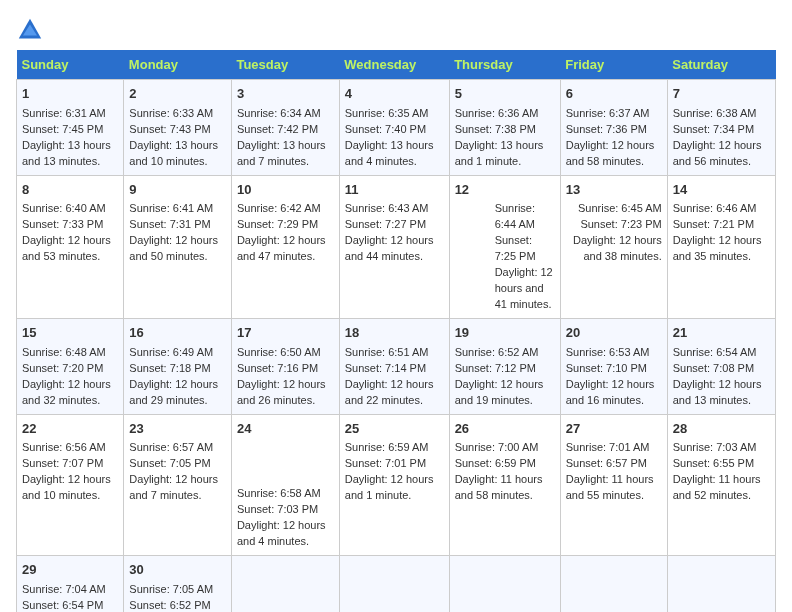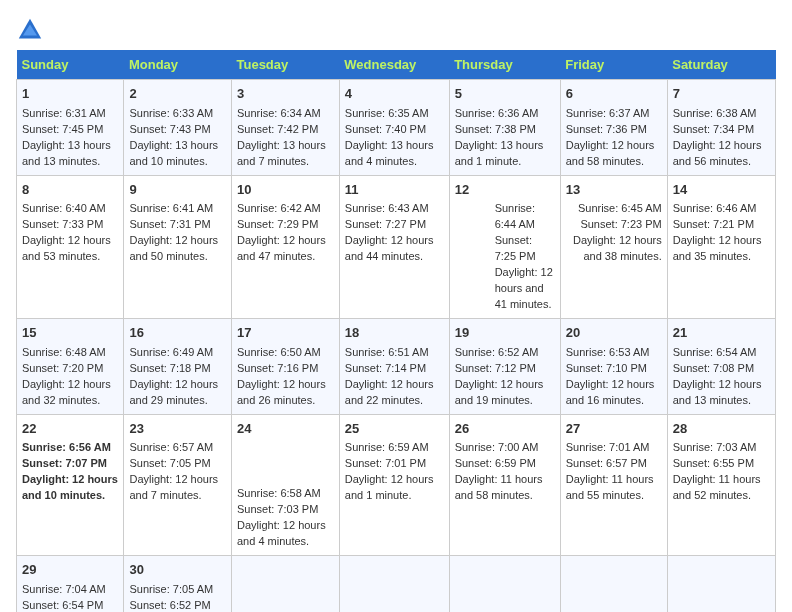--- a/index.html
+++ b/index.html
@@ -251,21 +251,21 @@
         <td>
           <span class="day-num">21</span>
           <div style="white-space: pre-wrap;">Sunrise: 6:54 AM
 Sunset: 7:08 PM
 Daylight: 12 hours and 13 minutes.</div>
         </td>
       </tr>
       <tr>
         <td>
           <span class="day-num">22</span>
-          <div style="white-space: pre-wrap; font-weight: bold;">Sunrise: 6:56 AM
+          <div style="white-space: pre-wrap;">Sunrise: 6:56 AM
 Sunset: 7:07 PM
 Daylight: 12 hours and 10 minutes.</div>
         </td>
         <td>
           <span class="day-num">23</span>
           <div style="white-space: pre-wrap;">Sunrise: 6:57 AM
 Sunset: 7:05 PM
 Daylight: 12 hours and 7 minutes.</div>
         </td>
         <td>

